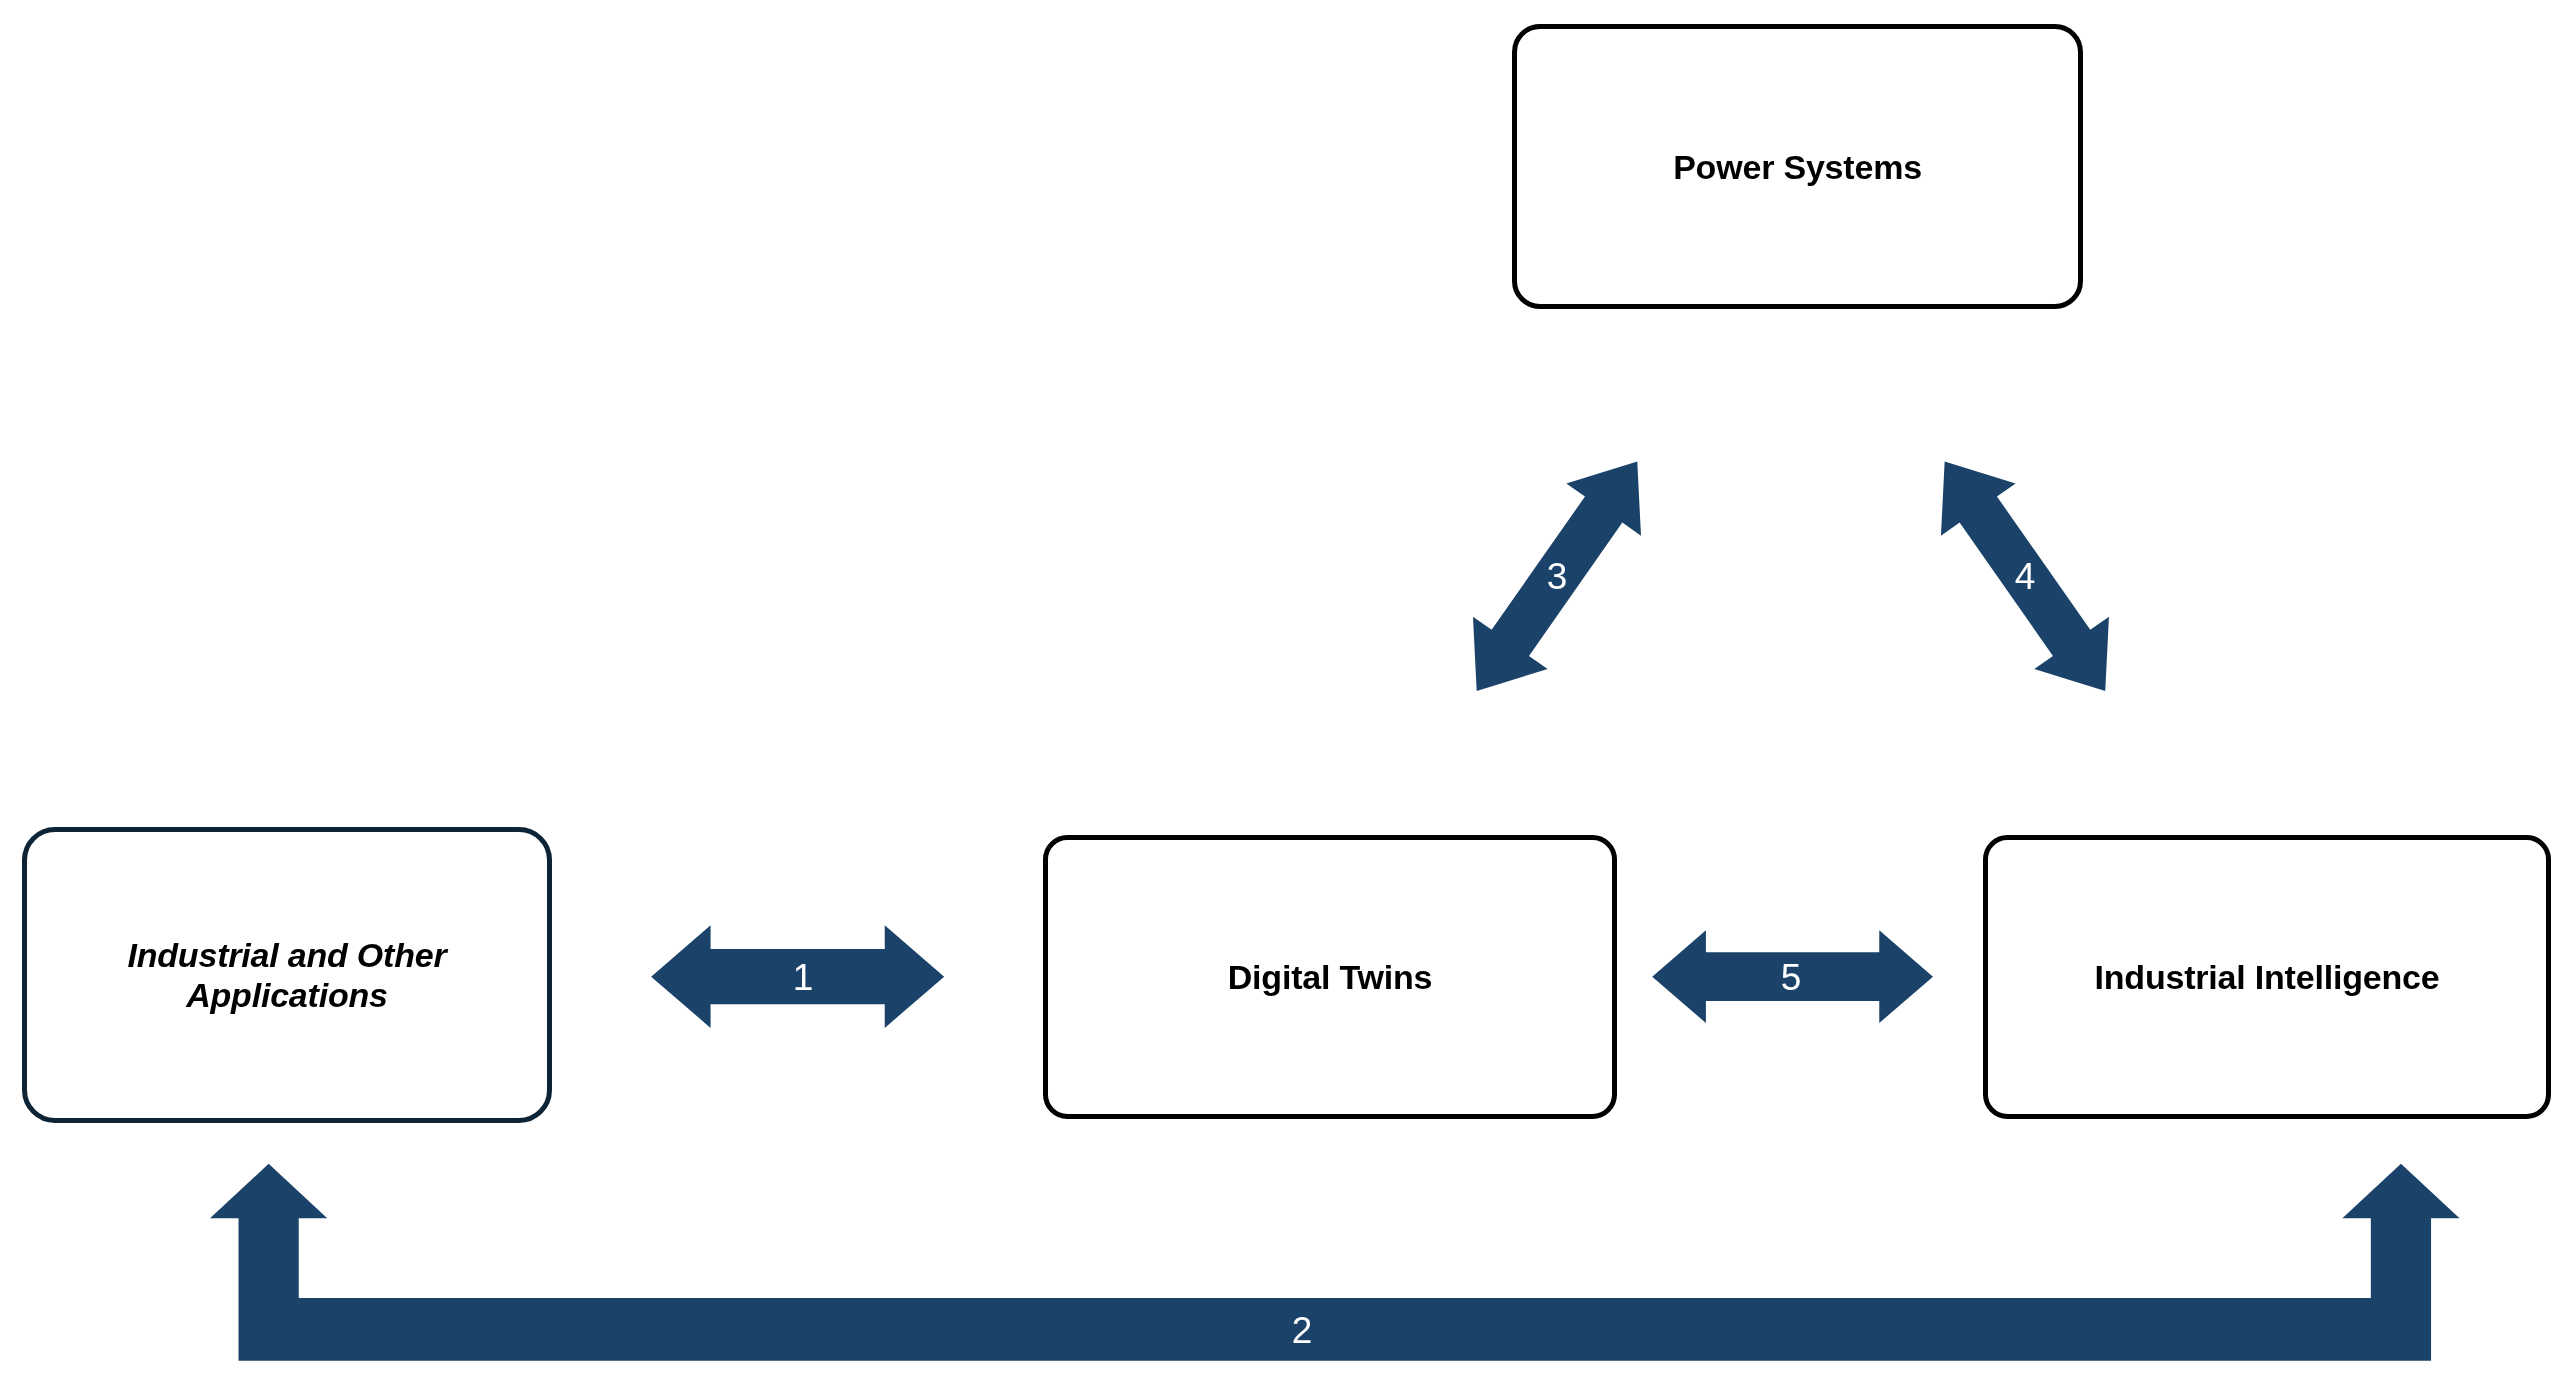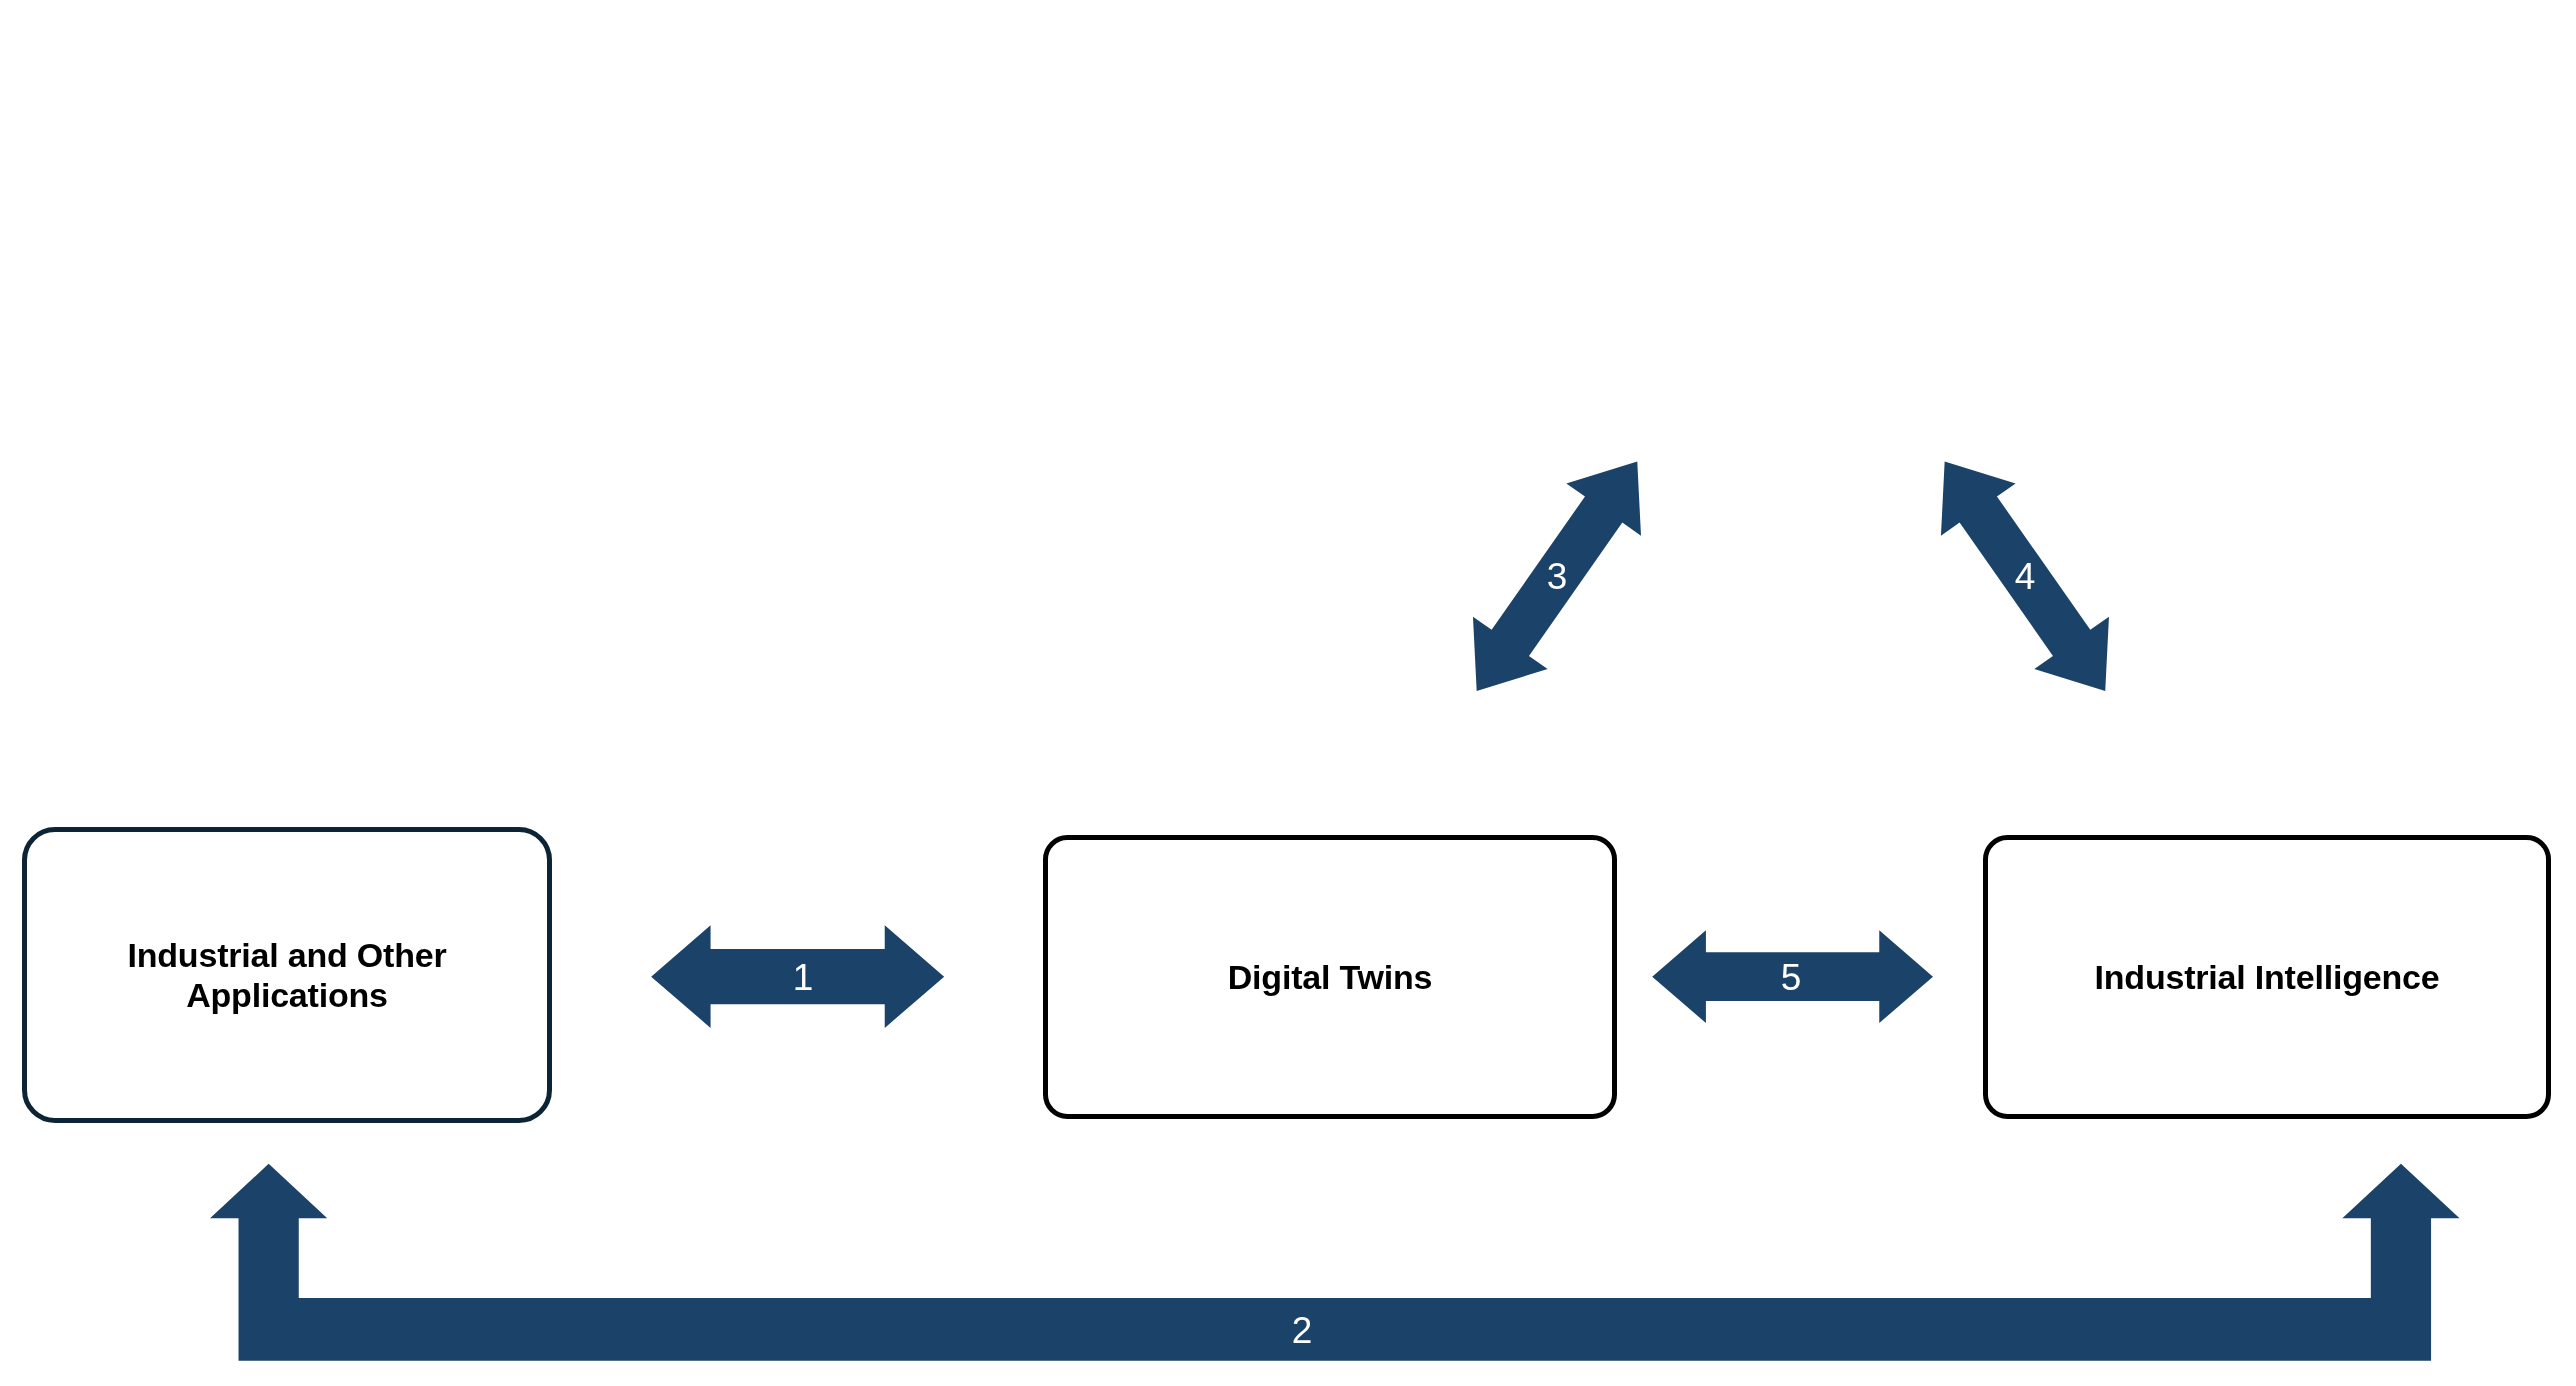--- a/index.html
+++ b/index.html
@@ -48,20 +48,21 @@
     border: 5.7px solid #000000;
     border-radius: 28px;
   }
   #node-power-systems .node-label { font-size: 34px; }
 
   #node-industrial {
     left: 22px;   top: 827px;
     width: 530px; height: 296px;
     border: 5.7px solid #0D2436;
     border-radius: 33px;
+    font-style: italic;
   }
   #node-industrial .node-label { font-size: 34px; }
 
   #node-digital-twins {
     left: 1043px; top: 835px;
     width: 574px; height: 284px;
     border: 5.7px solid #000000;
     border-radius: 24.4px;
   }
   #node-digital-twins .node-label { font-size: 34px; }
@@ -115,20 +116,23 @@
       <polygon fill="#1B4268" points="0,-172 56,-100 28,-100 28,100 56,100 0,172
                        -56,100 -28,100 -28,-100 -56,-100"></polygon>
     </g>
 
     <polygon fill="#1B4268" points="330,1430 402,1497 367,1497 367,1595
                      2913,1595 2913,1497 2878,1497 2950,1430
                      3022,1497 2987,1497 2987,1672
                      293,1672 293,1497 258,1497"></polygon>
   </svg>
 
+  <div class="node-box" id="node-power-systems">
+    <span class="node-label">Power Systems</span>
+  </div>
 
   <div class="node-box" id="node-industrial">
     <span class="node-label">Industrial and Other
 Applications</span>
   </div>
 
   <div class="node-box" id="node-digital-twins">
     <span class="node-label">Digital Twins</span>
   </div>
 

